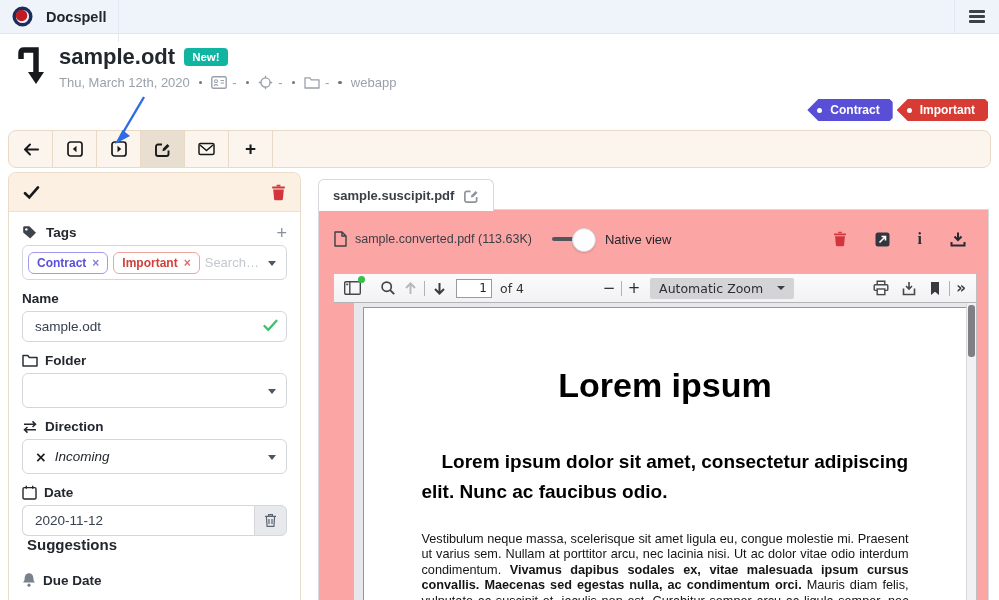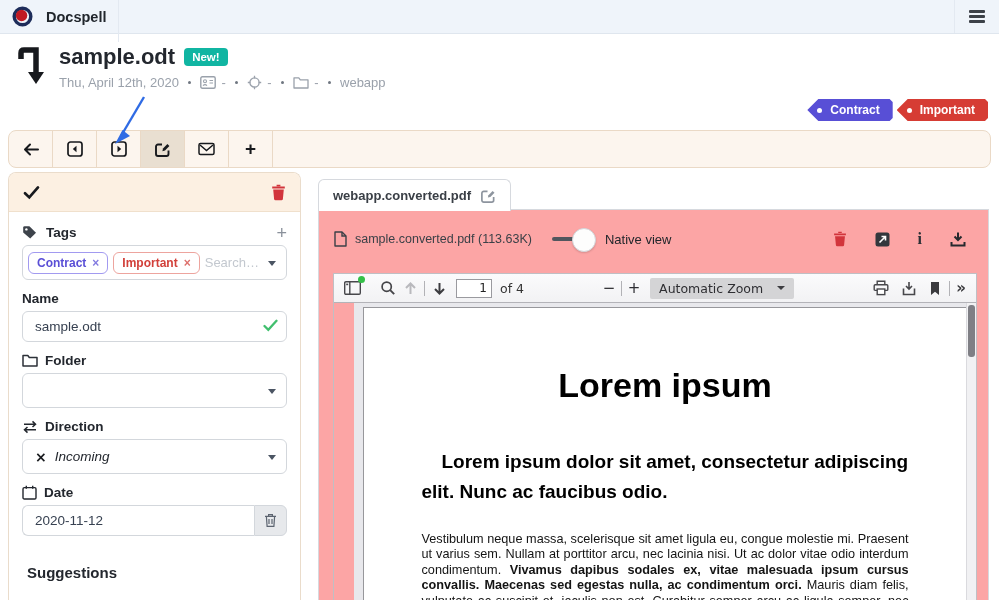--- a/index.html
+++ b/index.html
@@ -61,21 +61,21 @@
   .placeholder{color:#c3c8cf;font-size:13px;}
   .tinput{position:relative;margin-top:5px;}
   .tinput input{width:100%;box-sizing:border-box;height:31px;border:1px solid #d3d7dc;border-radius:6px;
                 padding:0 30px 0 12px;font-size:13.5px;color:#374151;font-family:inherit;outline:none;}
   .tinput .check{position:absolute;right:9px;top:8px;}
   .input-group{display:flex;margin-top:5px;}
   .input-group input{flex:1;min-width:0;height:31px;box-sizing:border-box;border:1px solid #d3d7dc;border-right:none;
                      border-radius:6px 0 0 6px;padding:0 12px;font-size:13.5px;color:#374151;font-family:inherit;outline:none;}
   .ig-btn{width:33px;height:31px;box-sizing:border-box;background:#e7e9ec;border:1px solid #d3d7dc;
           border-radius:0 6px 6px 0;display:flex;align-items:center;justify-content:center;cursor:pointer;}
-  .suggestions-title{font-size:15px;font-weight:bold;margin-top:28px;padding-left:5px;color:#23272e;}
+  .suggestions-title{font-size:15px;font-weight:bold;margin-top:0;padding-left:5px;color:#23272e;}
   .direction-x{font-weight:bold;font-size:14px;color:#17191d;font-family:"DejaVu Sans",sans-serif;}
   .dir-value{font-size:13.5px;color:#23272e;margin-left:3px;font-style:italic;}
 
   
   .tab{position:absolute;top:179px;left:318px;height:31px;background:#fff;border:1px solid #d6d9de;border-bottom:none;
        border-radius:6px 6px 0 0;display:flex;align-items:center;gap:9px;padding:0 14px;z-index:2;
        font-weight:bold;font-size:13px;color:#3a3f46;cursor:pointer;}
   .content-box{position:absolute;top:209px;left:318px;width:671px;height:391px;border:1px solid #d6d9de;border-bottom:none;background:#fca5a5;box-sizing:border-box;}
   .file-row{display:flex;align-items:center;height:58px;padding:0 22px 0 15px;}
   .file-label{font-size:12.5px;color:#3b4047;margin-left:8px;}
@@ -141,21 +141,21 @@
         <path d="M5 13 V7 Q5 4 8 4 H20 V27" fill="none" stroke="#17191d" stroke-width="5.5"></path>
         <path d="M12 26 H28 L20 38 Z" fill="#17191d"></path>
       </svg>
     </span>
     <div>
       <div class="title-row">
         <h1 class="page-title">sample.odt</h1>
         <span class="badge-new">New!</span>
       </div>
       <div class="meta-row">
-        <span>Thu, April 12th, 2020</span>
+        <span>Thu, March 12th, 2020</span>
         <span class="meta-dot"></span>
         <span class="meta-item">
           <span>
             <svg width="16" height="13" viewBox="0 0 16 13">
                 <rect x="0.8" y="0.8" width="14.4" height="11.4" rx="1.5" fill="none" stroke="#9aa1ab" stroke-width="1.4"></rect>
                 <circle cx="5" cy="5.2" r="1.5" fill="none" stroke="#9aa1ab" stroke-width="1.1"></circle>
                 <path d="M3 9.6 q2-2 4 0" fill="none" stroke="#9aa1ab" stroke-width="1.1"></path>
                 <path d="M9.5 4.5 h3.5 M9.5 7 h3.5" stroke="#9aa1ab" stroke-width="1.1"></path>
               </svg>
           </span>
@@ -356,21 +356,21 @@
               <circle cx="7" cy="13.2" r="1.6" fill="#79828c"></circle>
             </svg>
           </span>
         <span>Due Date</span>
       </div>
 
     </div>
   </aside>
 
   <div class="tab">
-    <span>webapp.converted.pdf</span>
+    <span>sample.suscipit.pdf</span>
     <span>
         <svg width="16" height="16" viewBox="0 0 17 17">
           <path d="M14.5 9.5 V13 a2 2 0 0 1 -2 2 H4 a2 2 0 0 1 -2 -2 V5.5 a2 2 0 0 1 2 -2 h4" fill="none" stroke="#8d949e" stroke-width="1.8"></path>
           <path d="M9 7.6 13.4 3.1 l2 2 L11 9.6 l-2.6 .6 Z" fill="#8d949e"></path>
         </svg>
       </span>
   </div>
 
   <main class="content-box">
 

